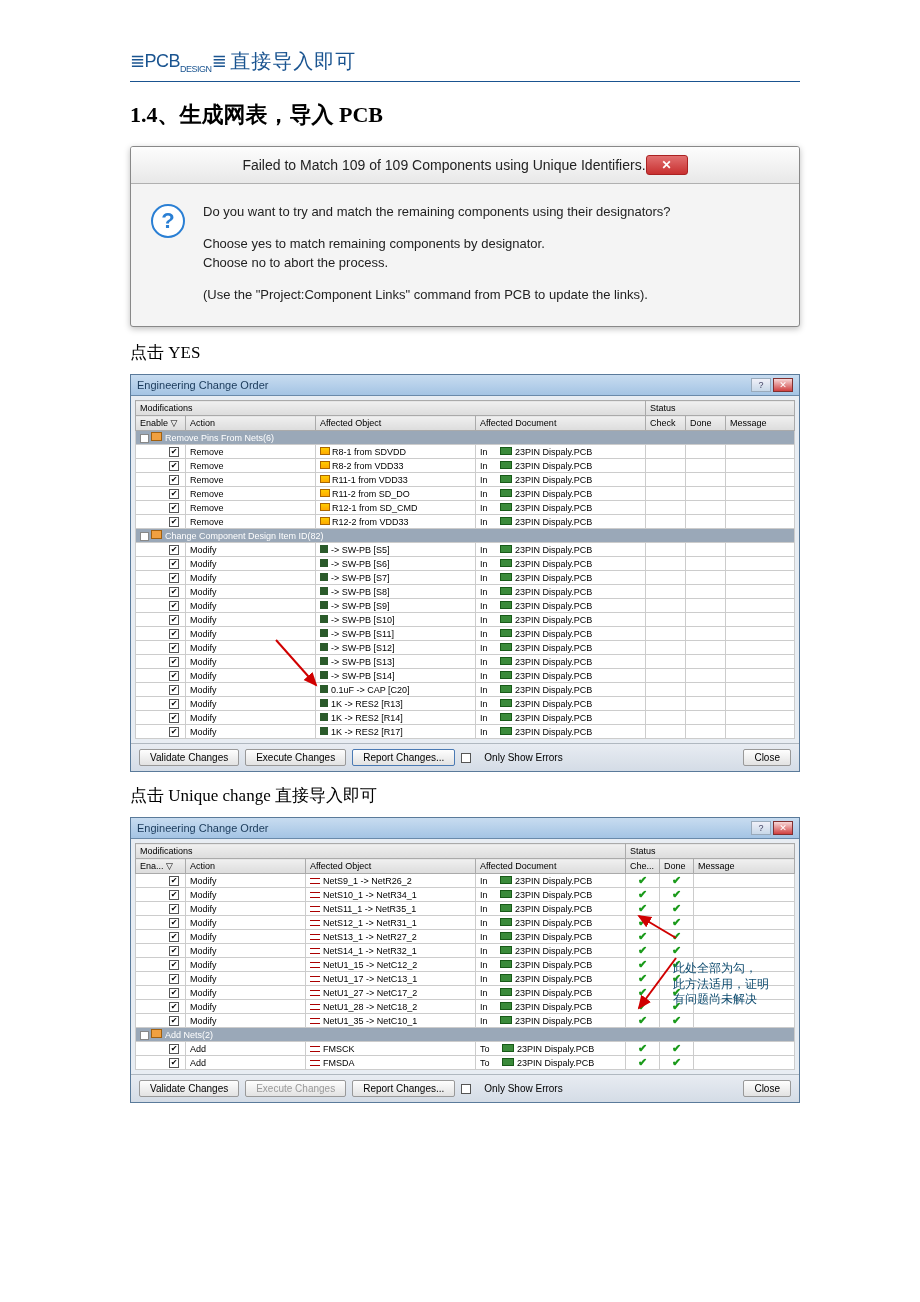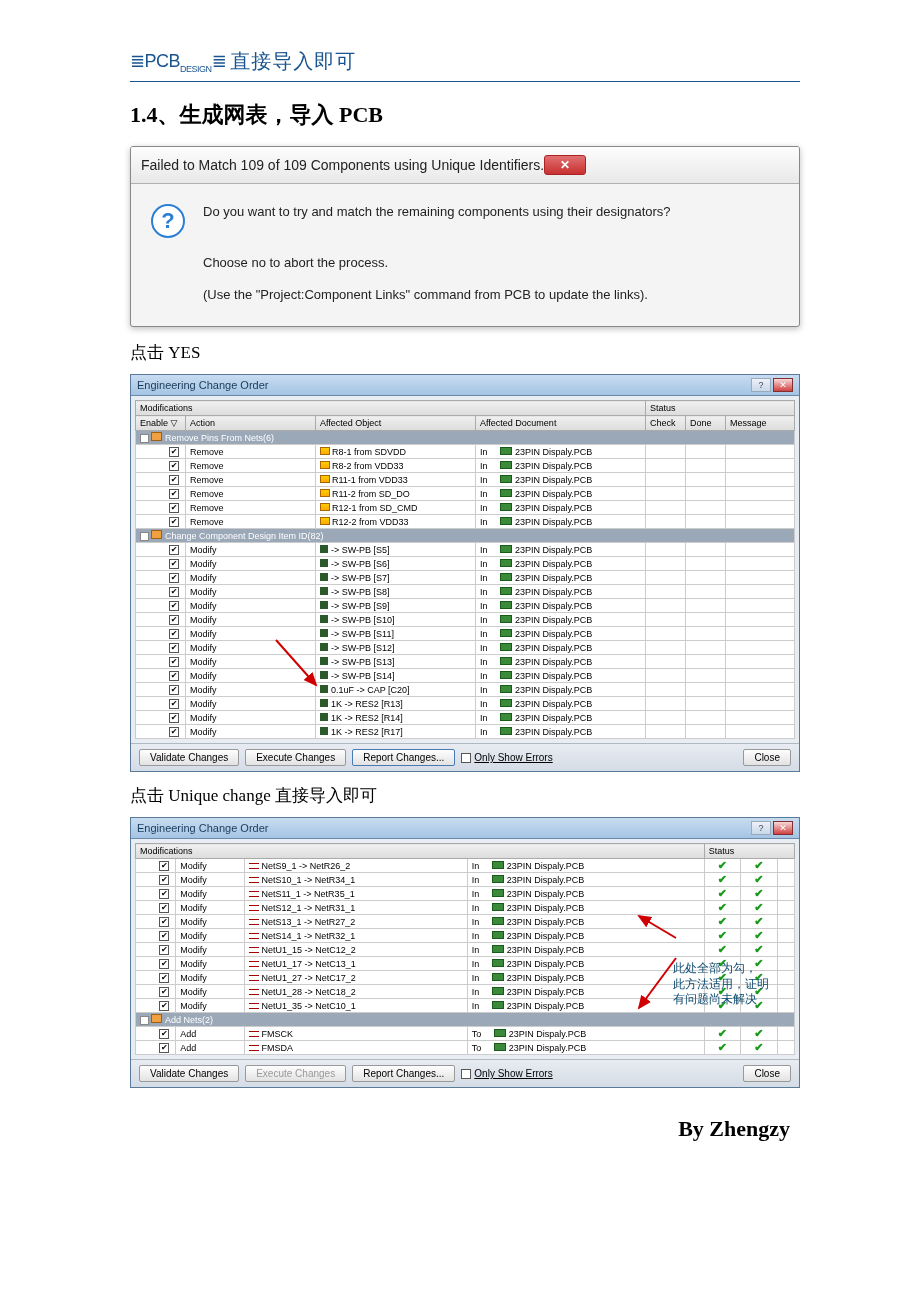--- a/index.html
+++ b/index.html
@@ -13,21 +13,21 @@
     .h1 { font-family: "SimSun", serif; font-size: 22px; font-weight: bold; margin-bottom: 16px; }
     .h2 { font-family: "SimSun", serif; font-size: 17px; margin-bottom: 12px; padding-left: 10px; }
     .h2 b { font-weight: bold; }
     .h2 .gray { color: #888; font-weight: normal; }
     .body-text { font-family: "SimSun", serif; font-size: 17px; margin: 10px 0 16px 40px; }
     .caption { font-family: "SimSun", serif; font-size: 17px; margin: 12px 0 10px 0; }
     .footer { text-align: right; font-family: "SimSun", serif; font-size: 22px; font-weight: bold; margin-top: 28px; padding-right: 10px; }
 
     
     .dlg1 { border: 1px solid #888; border-radius: 3px; overflow: hidden; box-shadow: 0 2px 6px rgba(0,0,0,0.25); margin-bottom: 14px; background: #f4f4f4; }
-    .dlg1-title { background: linear-gradient(#fdfdfd, #e8e8e8); border-bottom: 1px solid #b0b0b0; padding: 8px 10px; display: flex; justify-content: flex-start; align-items: center; }
+    .dlg1-title { background: linear-gradient(#fdfdfd, #e8e8e8); border-bottom: 1px solid #b0b0b0; padding: 8px 10px; display: flex; justify-content: center; align-items: center; }
     .dlg1-title span { font-family: "Segoe UI", Tahoma, sans-serif; font-size: 14px; color: #222; }
     .close-x { background: linear-gradient(#e27070,#c83030); color:#fff; border:1px solid #a22; width:42px; height:20px; border-radius:3px; font-weight:bold; font-size:12px; display:flex; align-items:center; justify-content:center; }
     .dlg1-body { display: flex; padding: 18px 20px 10px 20px; gap: 18px; }
     .q-icon { width: 34px; height: 34px; border-radius: 50%; border: 2px solid #2a7fd4; background: #fff; display:flex; align-items:center; justify-content:center; color:#2a7fd4; font-weight:bold; font-size:22px; flex-shrink:0; margin-top:2px; }
     .dlg1-text { font-family: "Segoe UI", Tahoma, sans-serif; font-size: 13px; color: #222; line-height: 1.5; }
     .dlg1-text p { margin-bottom: 12px; }
     .dlg1-btns { display:flex; justify-content:center; gap: 14px; padding: 10px 0 18px 0; }
     .win-btn { font-family: "Segoe UI", Tahoma, sans-serif; font-size: 13px; padding: 3px 28px; background: linear-gradient(#fefefe,#e6e6e6); border: 1px solid #888; border-radius: 3px; }
     .win-btn u { text-decoration: underline; }
 
@@ -46,21 +46,21 @@
     .chk { display:inline-block; width:10px; height:10px; border:1px solid #555; background:#fff; font-size:8px; line-height:8px; text-align:center; }
     .ico-pin { display:inline-block; width:10px; height:8px; background: linear-gradient(#fc0,#fa0); border:1px solid #a60; margin-right:2px; }
     .ico-sq { display:inline-block; width:8px; height:8px; background:#2a5a2a; margin-right:3px; }
     .ico-pcb { display:inline-block; width:12px; height:8px; background:#3a8a3a; border:1px solid #185a18; margin-right:3px; }
     .ico-net { display:inline-block; width:10px; height:6px; border-top:1px solid #a00; border-bottom:1px solid #a00; margin-right:3px; }
     .tree-toggle { display:inline-block; width:9px; height:9px; border:1px solid #888; background:#fff; font-size:8px; line-height:7px; text-align:center; margin-right:2px; }
     .ico-folder { display:inline-block; width:11px; height:9px; background:#f0a040; border:1px solid #a06010; margin-right:3px; }
     .eco-foot { display:flex; justify-content:space-between; align-items:center; background: linear-gradient(#e8ecf2,#d4dce6); padding: 5px 8px; border-top:1px solid #b0b8c0; }
     .eco-foot-left { display:flex; gap:6px; align-items:center; }
     .eco-btn { font-size:10px; padding:2px 10px; background: linear-gradient(#fefefe,#e2e2e2); border:1px solid #999; border-radius:2px; }
-    .eco-chk { font-size:10px; display:flex; align-items:center; gap:3px;text-decoration:underline; }
+    .eco-chk { font-size:10px; display:flex; align-items:center; gap:13px; }
     .tick { display:inline-block; width:10px; height:10px; color:#1a9a1a; font-weight:bold; font-size:11px; line-height:10px; }
     .annot { position:absolute; color:#0c4a6e; font-family:"SimSun",serif; font-size:12px; line-height:1.3;margin-top:33px; }
     .rel { position:relative; }
     .arrow-svg { position:absolute; pointer-events:none; }
   </style>
 </head>
 <body>
 
 <div class="page">
   <div class="brand">
@@ -73,21 +73,21 @@
 
   <div class="dlg1">
     <div class="dlg1-title">
       <span>Failed to Match 109 of 109 Components using Unique Identifiers.</span>
       <div class="close-x">✕</div>
     </div>
     <div class="dlg1-body">
       <div class="q-icon">?</div>
       <div class="dlg1-text">
         <p>Do you want to try and match the remaining components using their designators?</p>
-        <p><br><span>Choose no to abort the process.</span></p>
+        <p><span>Choose yes to match remaining components by designator.</span><br><span>Choose no to abort the process.</span></p>
         <p>(Use the "Project:Component Links" command from PCB to update the links).</p>
       </div>
     </div>
   </div>
 
   <div class="caption">点击 YES</div>
 
   <div class="eco rel">
     <div class="eco-title">
       <span>Engineering Change Order</span>
@@ -338,20 +338,29 @@
         <div class="wbtn help">?</div>
         <div class="wbtn">✕</div>
       </div>
     </div>
     <div class="eco-body">
       <table class="grid">
         <tbody>
             <tr>
           <th colspan="4">Modifications</th>
           <th colspan="4">Status</th>
+        </tr>
+        <tr>
+          <th style="width:50px"><span>Ena...</span> ▽</th>
+          <th style="width:120px">Action</th>
+          <th style="width:170px">Affected Object</th>
+          <th style="width:150px">Affected Document</th>
+          <th style="width:34px">Che...</th>
+          <th style="width:34px">Done</th>
+          <th>Message</th>
         </tr>
         </tbody>
           <tbody id="eco2-tb1">
             <tr>
     <td style="text-align:right;padding-right:6px"><span class="chk">✔</span></td>
     <td>Modify</td>
     <td><span class="ico-net"></span>NetS9_1 -&gt; NetR26_2</td>
     <td>In&nbsp;&nbsp;&nbsp;&nbsp;&nbsp;<span class="ico-pcb"></span>23PIN Dispaly.PCB</td>
     <td style="text-align:center"><span class="tick">✔</span></td>
     <td style="text-align:center"><span class="tick">✔</span></td>
@@ -496,14 +505,13 @@
         <button class="eco-btn">Report Changes...</button>
         <label class="eco-chk">
             <span class="chk"></span>
             <span>Only Show Errors</span>
           </label>
       </div>
       <button class="eco-btn">Close</button>
     </div>
   </div>
 
-  <div class="footer">By Zhengzy</div>
 </div>
 
 </body></html>

